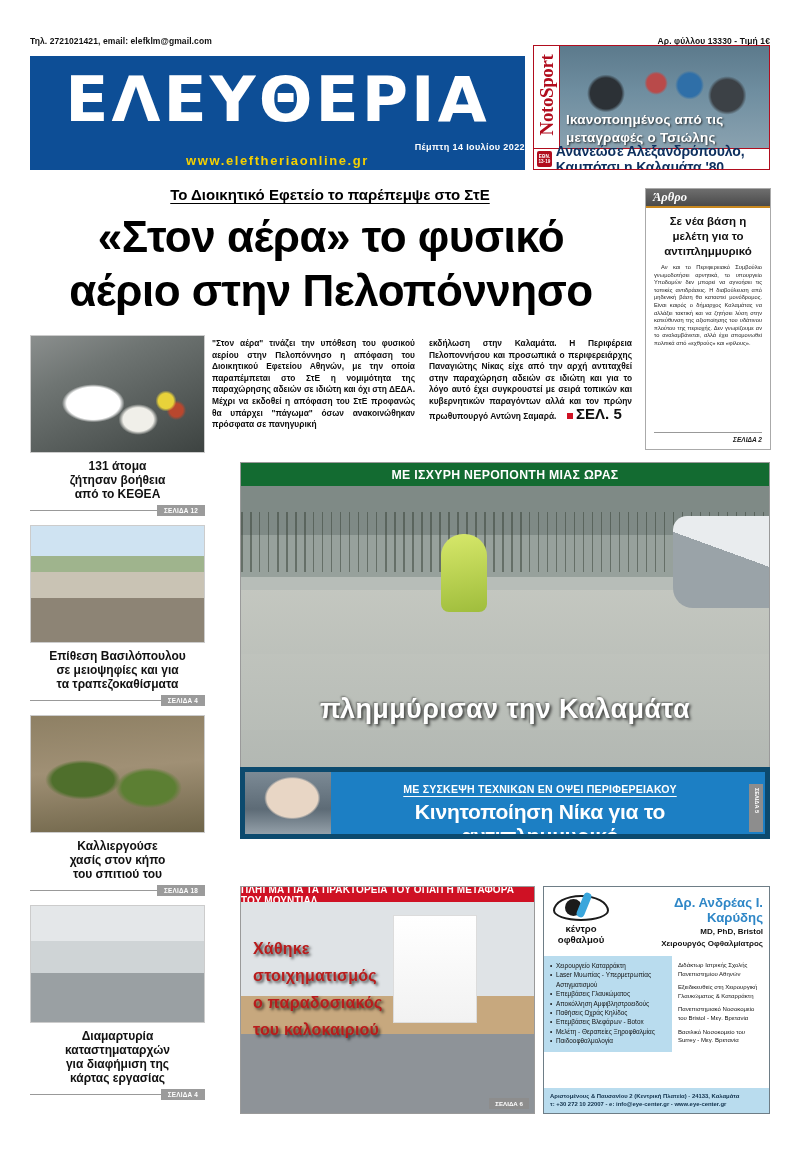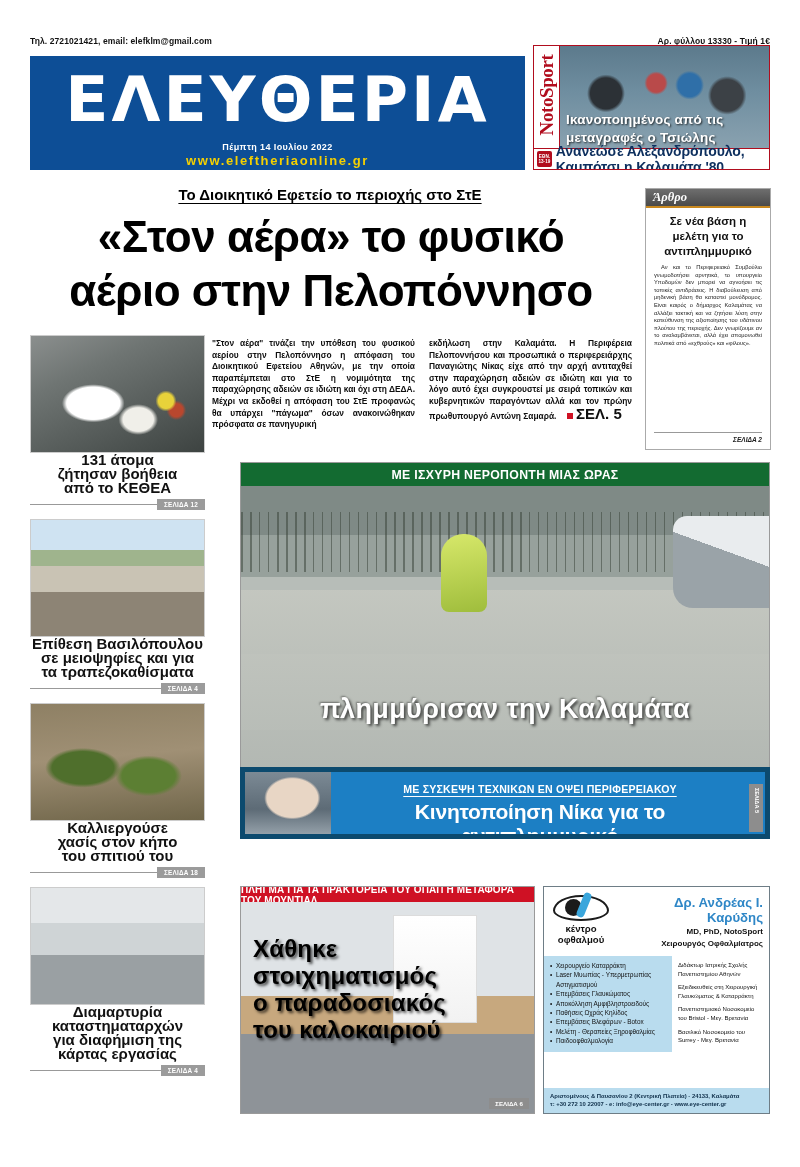--- a/index.html
+++ b/index.html
@@ -32,21 +32,21 @@
     color: #ffffff;
     font-family: "DejaVu Sans", sans-serif;
     font-weight: bold;
     font-size: 62px;
     letter-spacing: 3px;
     line-height: 82px;
     transform: scaleX(1.02);
   }
   .masthead-date {
     position: absolute; left: 0; top: 86px; width: 495px;
-    text-align: center; color: #ffffff;
+    text-align: right; color: #ffffff;
     font-size: 9px; font-weight: bold; letter-spacing: .4px;
   }
   .masthead-url {
     position: absolute; left: 0; top: 97px; width: 495px;
     text-align: center; color: #f5d000;
     font-size: 13px; font-weight: bold; letter-spacing: 1.6px;
   }
 
   
   .sportbox {
@@ -146,22 +146,22 @@
     position: absolute; left: 8px; right: 8px; bottom: 6px;
     border-top: 1px solid #999; padding-top: 3px; text-align: right;
     font-size: 6.6px; font-weight: bold; font-style: italic; color: #222;
   }
 
   
   .leftcol { position: absolute; left: 30px; top: 335px; width: 175px; }
   .lblock { margin-bottom: 9px; }
   .lphoto { width: 175px; height: 118px; border: 1px solid #ccc; background: #d9d9d9; }
   .lcap {
-    text-align: center; font-size: 15px; font-weight: bold; color: #111;
-    line-height: 14px; padding: 0 2px 4px;
+    text-align: center; font-size: 12px; font-weight: bold; color: #111;
+    line-height: 14px; padding: 6px 2px 4px;
   }
   .selbar { display: flex; align-items: center; gap: 0; }
   .selbar .rule { flex: 1; height: 1px; background: #999; }
   .selbar .tag {
     background: #9b9b9b; color: #fff; font-size: 6.4px; font-weight: bold;
     padding: 2px 7px; letter-spacing: .2px;
   }
 
   
   .ph-drugs {
@@ -284,21 +284,21 @@
     background:
       linear-gradient(180deg,#dfe3e6 0 44%, #c7a87e 44% 62%, #8e9398 62% 100%),
       #c9ced0;
   }
   .opap-photo::after {
     content: ""; position: absolute; left: 52%; top: 6%; width: 28%; height: 50%;
     background: linear-gradient(180deg,#ffffff,#f2f2f2); border: 1px solid #dcdcdc;
   }
   .opap-head {
     position: absolute; left: 12px; top: 48px; right: 10px;
-    color: #000000; font-size: 24px; font-weight: bold; line-height: 27px;
+    color: #b91c1c; font-size: 16px; font-weight: bold; line-height: 27px;
     letter-spacing: .2px;
     text-shadow: 2px 2px 3px rgba(0,0,0,.7);
   }
   .opap-sel {
     position: absolute; right: 5px; bottom: 4px;
     background: #8d8d8d; color: #fff; font-size: 6.2px; font-weight: bold;
     padding: 2px 6px;
   }
 
   
@@ -365,21 +365,21 @@
     </div>
     <div class="sport-bottom">
       <div class="sport-badge">
         <span>ΕΘΝ.</span>
         <span>13-19</span>
       </div>
       <div class="sport-bottom-text">Ανανεώσε Αλεξανδρόπουλο, Καμπότσι η Καλαμάτα '80</div>
     </div>
   </div>
 
-  <div class="kicker">Το Διοικητικό Εφετείο το περιοχής στο ΣτΕ</div>
+  <div class="kicker">Το Διοικητικό Εφετείο το παρέπεμψε στο ΣτΕ</div>
   <div class="mainhead">
     <div>«Στον αέρα» το φυσικό</div>
     <div>αέριο στην Πελοπόννησο</div>
   </div>
 
   <div class="lede">
     <div class="col">"Στον αέρα" τινάζει την υπόθεση του φυσικού αερίου στην Πελοπόννησο η απόφαση του Διοικητικού Εφετείου Αθηνών, με την οποία παραπέμπεται στο ΣτΕ η νομιμότητα της παραχώρησης αδειών σε ιδιώτη και όχι στη ΔΕΔΑ. Μέχρι να εκδοθεί η απόφαση του ΣτΕ προφανώς θα υπάρχει "πάγωμα" όσων ανακοινώθηκαν πρόσφατα σε πανηγυρική</div>
     <div class="col">
       <span>εκδήλωση στην Καλαμάτα. Η Περιφέρεια Πελοποννήσου και προσωπικά ο περιφερειάρχης Παναγιώτης Νίκας είχε από την αρχή αντιταχθεί στην παραχώρηση αδειών σε ιδιώτη και για το λόγο αυτό έχει συγκρουστεί με σειρά τοπικών και κυβερνητικών παραγόντων αλλά και τον πρώην πρωθυπουργό Αντώνη Σαμαρά.</span>
       <span class="sel-inline">&nbsp;&nbsp;<i class="sel-sq"></i><b>ΣΕΛ. 5</b></span>
@@ -493,21 +493,21 @@
           <div class="pupil"></div>
           <div class="streak"></div>
         </div>
         <div class="ad-logo-text">
           <div>κέντρο</div>
           <div>οφθαλμού</div>
         </div>
       </div>
       <div style="flex:1">
         <div class="ad-name">Δρ. Ανδρέας Ι. Καρύδης</div>
-        <div class="ad-cred">MD, PhD, NotoSport</div>
+        <div class="ad-cred">MD, PhD, Bristol</div>
         <div class="ad-cred">Χειρουργός Οφθαλμίατρος</div>
       </div>
     </div>
     <div class="ad-cols">
       <ul class="ad-list">
         <li>Χειρουργείο Καταρράκτη</li>
         <li>Laser Μυωπίας - Υπερμετρωπίας Αστιγματισμού</li>
         <li>Επεμβάσεις Γλαυκώματος</li>
         <li>Αποκόλληση Αμφιβληστροειδούς</li>
         <li>Παθήσεις Ωχράς Κηλίδος</li>

